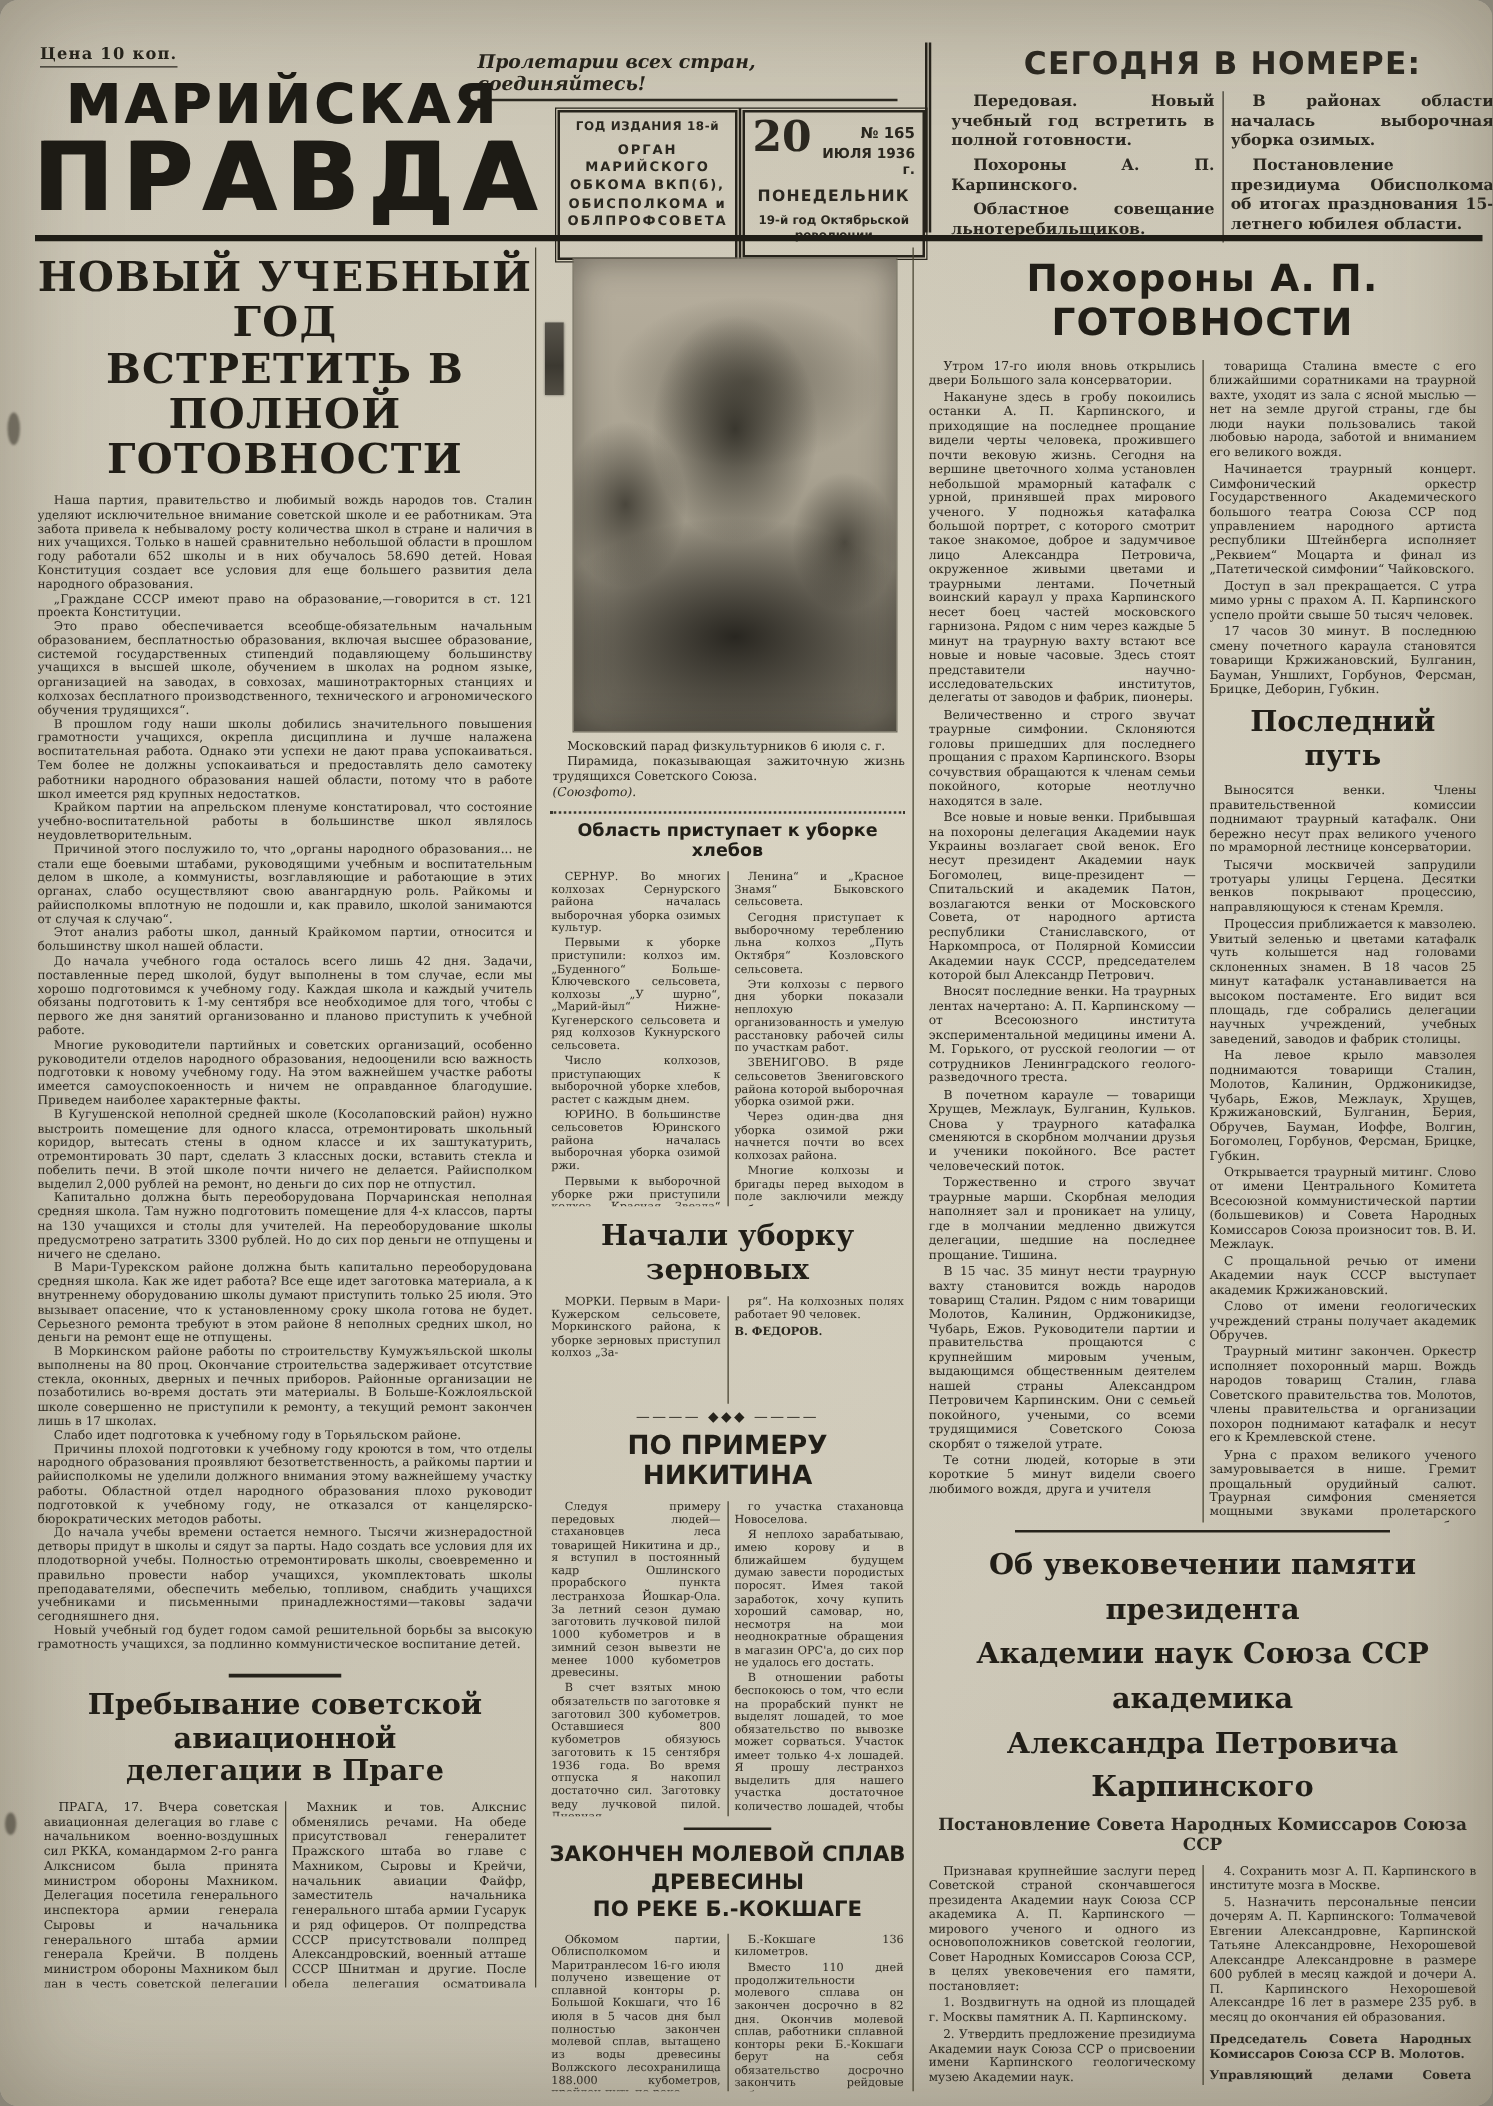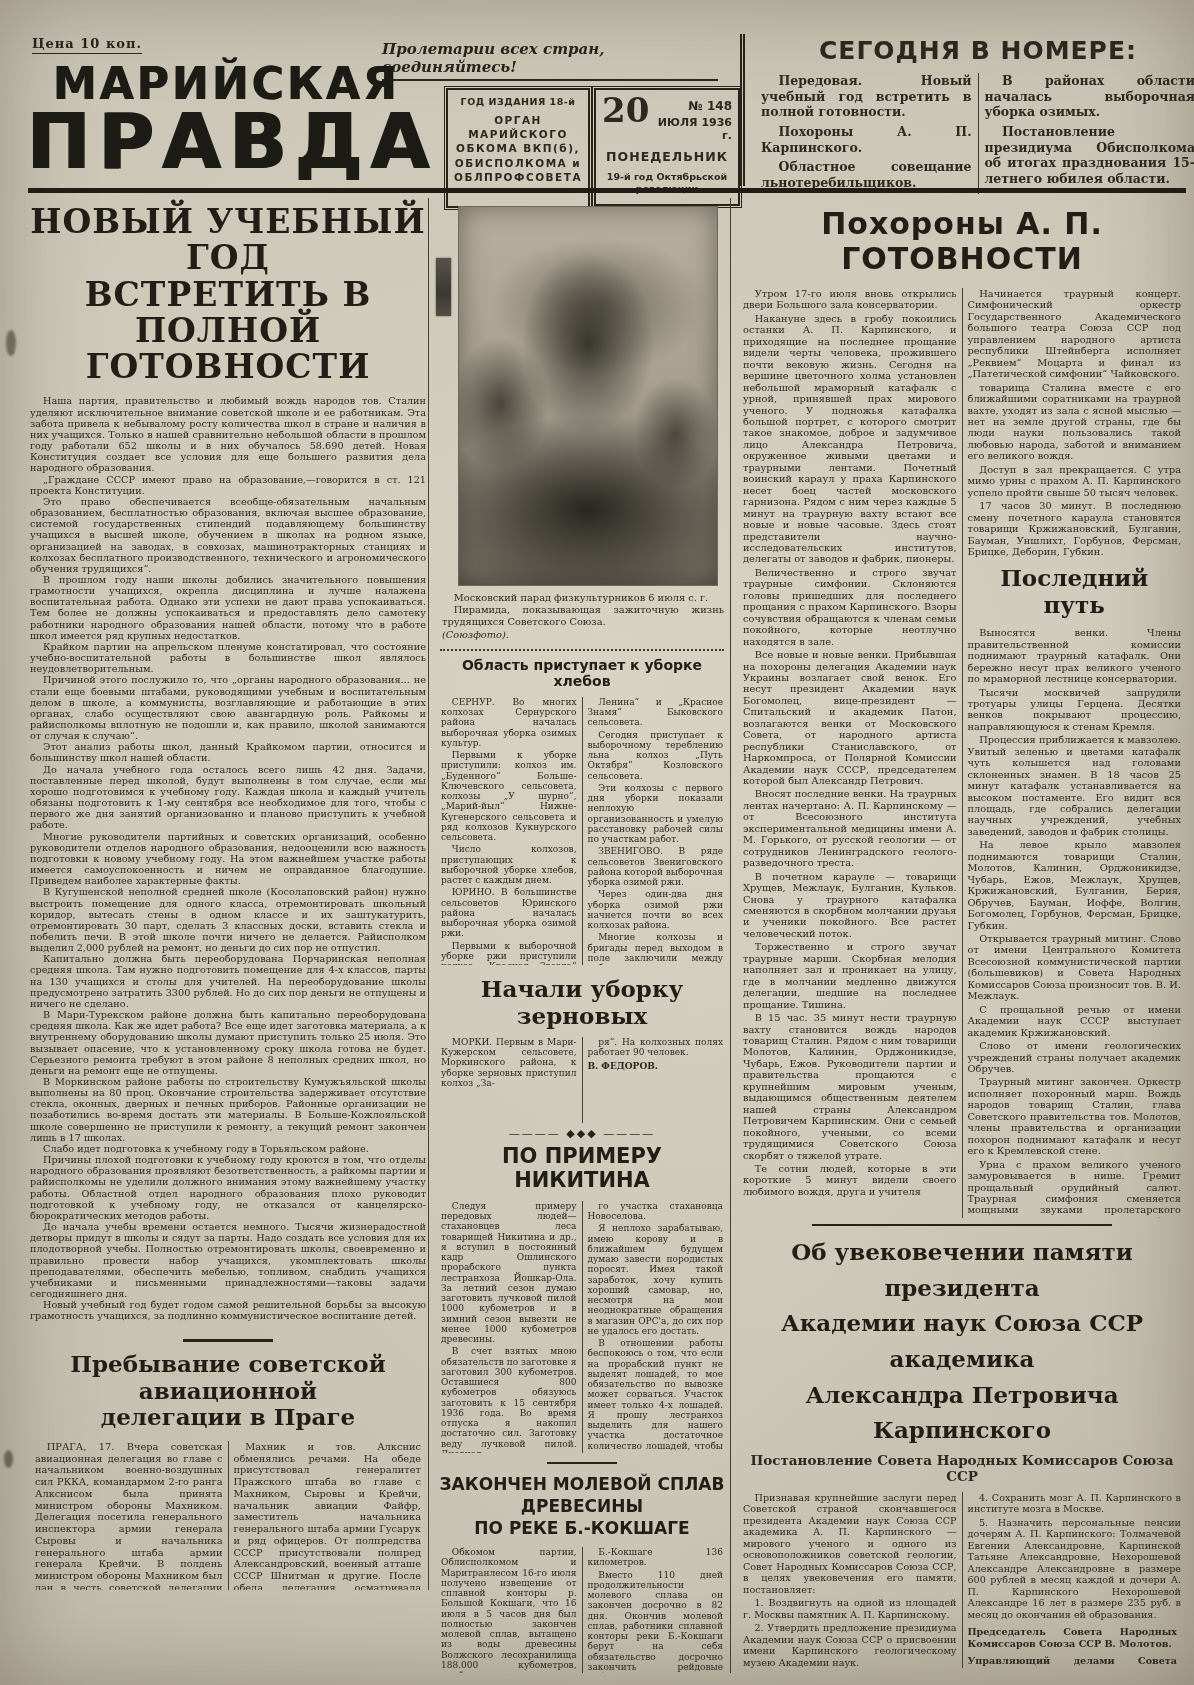--- a/index.html
+++ b/index.html
@@ -4,20 +4,21 @@
 <style>
   html,body{margin:0;padding:0;background:#8a8578;}
   .page{
     position:relative;width:1194px;height:1685px;margin:0 auto;
     background:
       radial-gradient(ellipse 120% 90% at 50% 40%, rgba(255,255,255,.10), rgba(0,0,0,.12)),
       linear-gradient(115deg,#d8d2c0 0%,#d3cdba 40%,#d7d1bf 70%,#cfc8b5 100%);
     box-shadow:inset 0 0 90px rgba(60,50,30,.35);
     color:#2b2820;overflow:hidden;
     font-family:"DejaVu Serif","Liberation Serif",serif;
+    border-radius:15px;
   }
   .ink{color:#26231b;}
   
   .price{position:absolute;left:32px;top:36px;font-size:13px;font-weight:bold;border-bottom:1px solid #2b2820;padding-bottom:2px;letter-spacing:1px;}
   .slogan{position:absolute;left:382px;top:40px;width:336px;text-align:left;font-style:italic;font-weight:bold;font-size:15px;border-bottom:2px solid #2b2820;padding-bottom:3px;}
   .brand{position:absolute;left:26px;top:62px;width:400px;text-align:center;font-family:"DejaVu Sans","Liberation Sans",sans-serif;font-weight:bold;color:#1d1b15;}
   .brand1{font-size:44px;letter-spacing:3px;line-height:1;text-shadow:1px 0 0 #1d1b15;}
   .brand2{font-size:76px;letter-spacing:8px;line-height:.95;text-shadow:2px 0 0 #1d1b15;}
   .mbox{position:absolute;top:88px;height:104px;border:2px solid #26231b;box-shadow:0 0 0 1px #d3cdba,0 0 0 2px #26231b;background:transparent;
         font-family:"DejaVu Sans","Liberation Sans",sans-serif;text-align:center;}
@@ -116,21 +117,21 @@
     <div class="ob-l">МАРИЙСКОГО</div>
     <div class="ob-l">ОБКОМА ВКП(б),</div>
     <div class="ob-l">ОБИСПОЛКОМА и</div>
     <div class="ob-l">ОБЛПРОФСОВЕТА</div>
   </div>
 
   <div class="mbox datebox">
     <div class="db-top">
       <span class="db-day">20</span>
       <span class="db-right">
-        <span class="db-no">№ 148</span>
+        <span class="db-no">№ 165</span>
         <div class="db-my">ИЮЛЯ 1936 г.</div>
       </span>
     </div>
     <div class="db-wd">ПОНЕДЕЛЬНИК</div>
     <div class="db-rev">
       <span>19-й год Октябрьской</span><br>
       <span>революции</span>
     </div>
   </div>
 
@@ -279,22 +280,22 @@
           <p class="para">Величественно и строго звучат траурные симфонии. Склоняются головы пришедших для последнего прощания с прахом Карпинского. Взоры сочувствия обращаются к членам семьи покойного, которые неотлучно находятся в зале.</p>
           <p class="para">Все новые и новые венки. Прибывшая на похороны делегация Академии наук Украины возлагает свой венок. Его несут президент Академии наук Богомолец, вице-президент — Спитальский и академик Патон, возлагаются венки от Московского Совета, от народного артиста республики Станиславского, от Наркомпроса, от Полярной Комиссии Академии наук СССР, председателем которой был Александр Петрович.</p>
           <p class="para">Вносят последние венки. На траурных лентах начертано: А. П. Карпинскому — от Всесоюзного института экспериментальной медицины имени А. М. Горького, от русской геологии — от сотрудников Ленинградского геолого-разведочного треста.</p>
           <p class="para">В почетном карауле — товарищи Хрущев, Межлаук, Булганин, Кульков. Снова у траурного катафалка сменяются в скорбном молчании друзья и ученики покойного. Все растет человеческий поток.</p>
           <p class="para">Торжественно и строго звучат траурные марши. Скорбная мелодия наполняет зал и проникает на улицу, где в молчании медленно движутся делегации, шедшие на последнее прощание. Тишина.</p>
           <p class="para">В 15 час. 35 минут нести траурную вахту становится вождь народов товарищ Сталин. Рядом с ним товарищи Молотов, Калинин, Орджоникидзе, Чубарь, Ежов. Руководители партии и правительства прощаются с крупнейшим мировым ученым, выдающимся общественным деятелем нашей страны Александром Петровичем Карпинским. Они с семьей покойного, учеными, со всеми трудящимися Советского Союза скорбят о тяжелой утрате.</p>
           <p class="para">Те сотни людей, которые в эти короткие 5 минут видели своего любимого вождя, друга и учителя</p>
         </div>
       <div class="subcol">
         <div>
+            <p class="para">товарища Сталина вместе с его ближайшими соратниками на траурной вахте, уходят из зала с ясной мыслью — нет на земле другой страны, где бы люди науки пользовались такой любовью народа, заботой и вниманием его великого вождя.</p>
             <p class="para">Начинается траурный концерт. Симфонический оркестр Государственного Академического большого театра Союза ССР под управлением народного артиста республики Штейнберга исполняет „Реквием“ Моцарта и финал из „Патетической симфонии“ Чайковского.</p>
-            <p class="para">товарища Сталина вместе с его ближайшими соратниками на траурной вахте, уходят из зала с ясной мыслью — нет на земле другой страны, где бы люди науки пользовались такой любовью народа, заботой и вниманием его великого вождя.</p>
             <p class="para">Доступ в зал прекращается. С утра мимо урны с прахом А. П. Карпинского успело пройти свыше 50 тысяч человек.</p>
             <p class="para">17 часов 30 минут. В последнюю смену почетного караула становятся товарищи Кржижановский, Булганин, Бауман, Уншлихт, Горбунов, Ферсман, Брицке, Деборин, Губкин.</p>
           </div>
         <h2 class="karp-sub">Последний путь</h2>
         <div>
             <p class="para">Выносятся венки. Члены правительственной комиссии поднимают траурный катафалк. Они бережно несут прах великого ученого по мраморной лестнице консерватории.</p>
             <p class="para">Тысячи москвичей запрудили тротуары улицы Герцена. Десятки венков покрывают процессию, направляющуюся к стенам Кремля.</p>
             <p class="para">Процессия приближается к мавзолею. Увитый зеленью и цветами катафалк чуть колышется над головами склоненных знамен. В 18 часов 25 минут катафалк устанавливается на высоком постаменте. Его видит вся площадь, где собрались делегации научных учреждений, учебных заведений, заводов и фабрик столицы.</p>
             <p class="para">На левое крыло мавзолея поднимаются товарищи Сталин, Молотов, Калинин, Орджоникидзе, Чубарь, Ежов, Межлаук, Хрущев, Кржижановский, Булганин, Берия, Обручев, Бауман, Иоффе, Волгин, Богомолец, Горбунов, Ферсман, Брицке, Губкин.</p>
             <p class="para">Открывается траурный митинг. Слово от имени Центрального Комитета Всесоюзной коммунистической партии (большевиков) и Совета Народных Комиссаров Союза произносит тов. В. И. Межлаук.</p>

